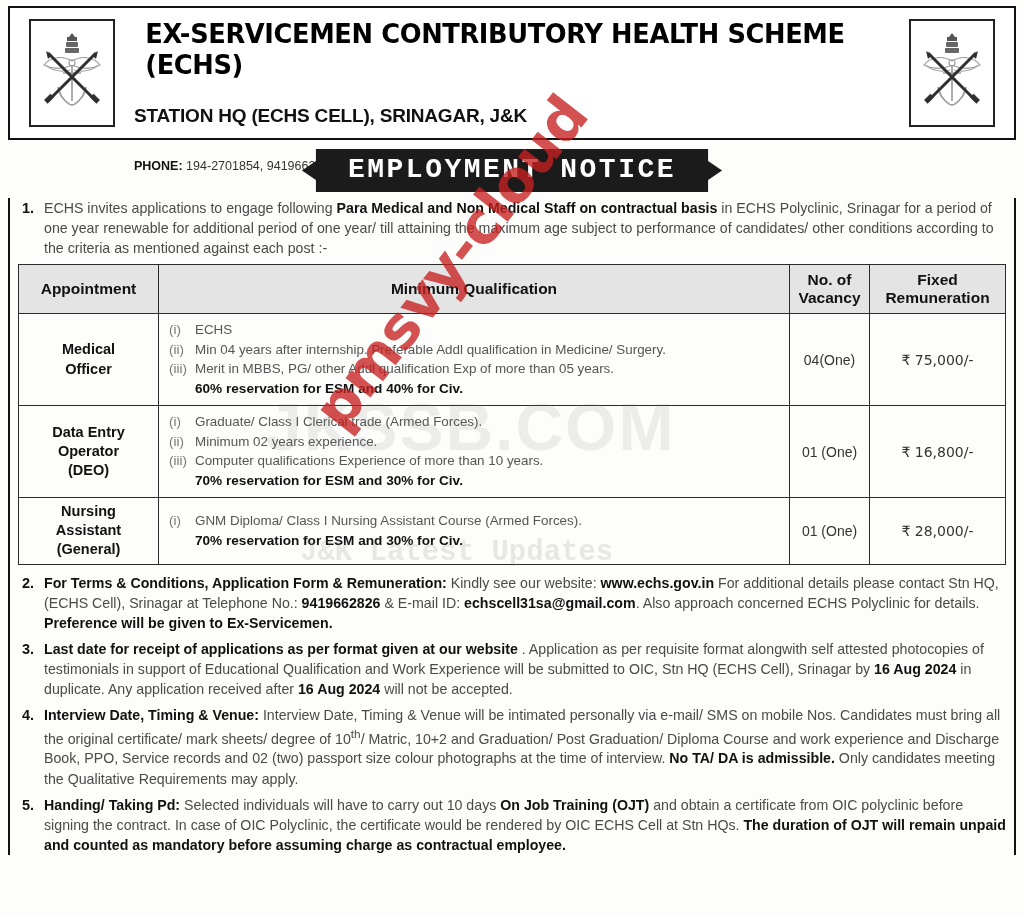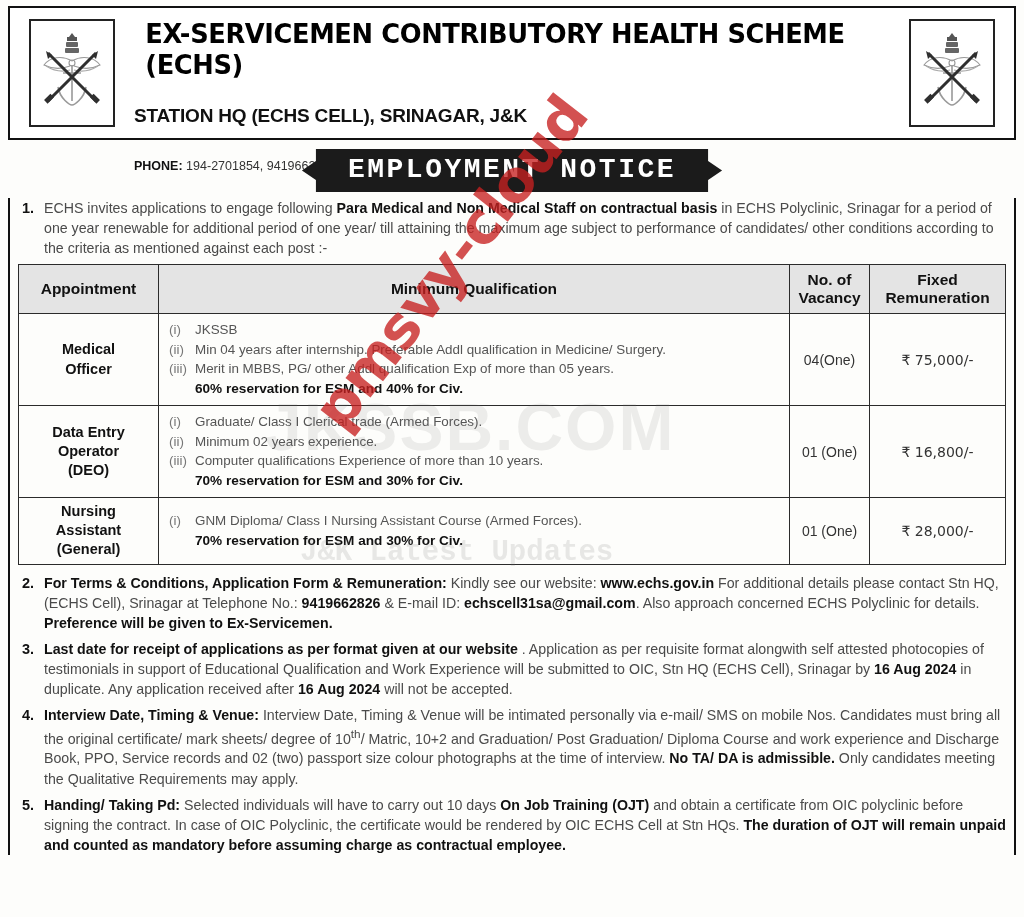--- a/index.html
+++ b/index.html
@@ -348,21 +348,21 @@
               <span>Remuneration</span>
             </th>
           </tr>
         </thead>
         <tbody>
             <tr>
               <td class="appt">Medical<br>Officer</td>
               <td class="qual">
                 <div class="qrow">
                   <span class="qrn">(i)</span>
-                  <span class="qtext">JKSSB</span>
+                  <span class="qtext">ECHS</span>
                 </div>
                 <div class="qrow">
                   <span class="qrn">(ii)</span>
                   <span class="qtext">Min 04 years after internship. Preferable Addl qualification in Medicine/ Surgery.</span>
                 </div>
                 <div class="qrow">
                   <span class="qrn">(iii)</span>
                   <span class="qtext">Merit in MBBS, PG/ other Addl qualification Exp of more than 05 years.</span>
                 </div>
                 <div class="qnote">60% reservation for ESM and 40% for Civ.</div>

